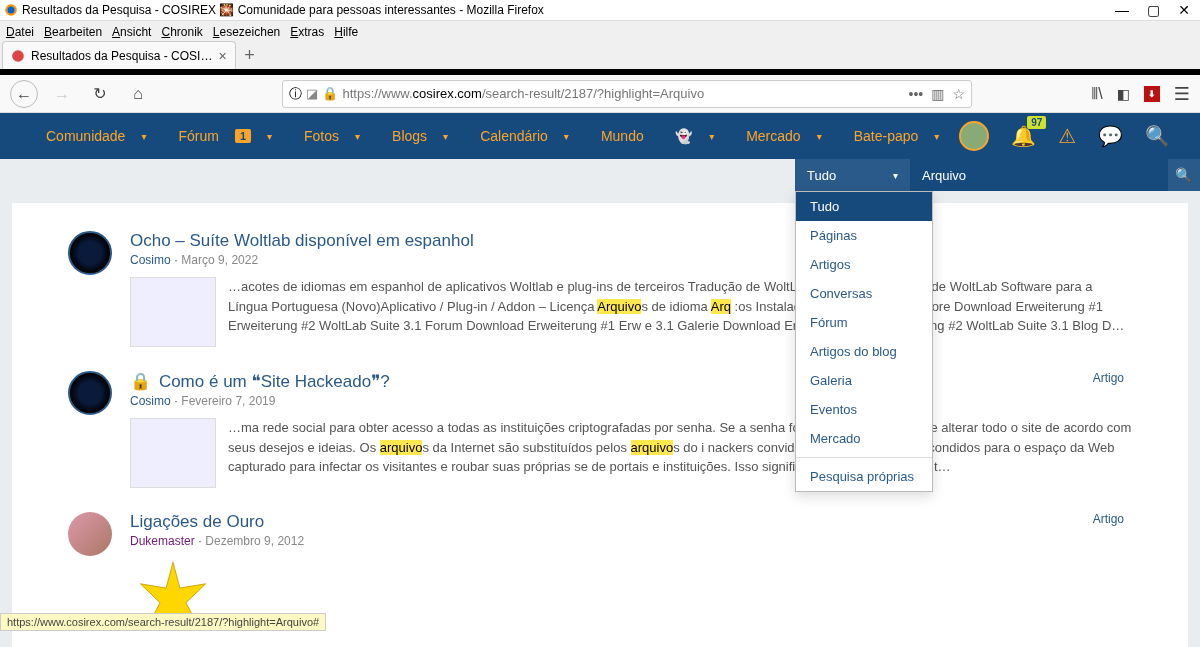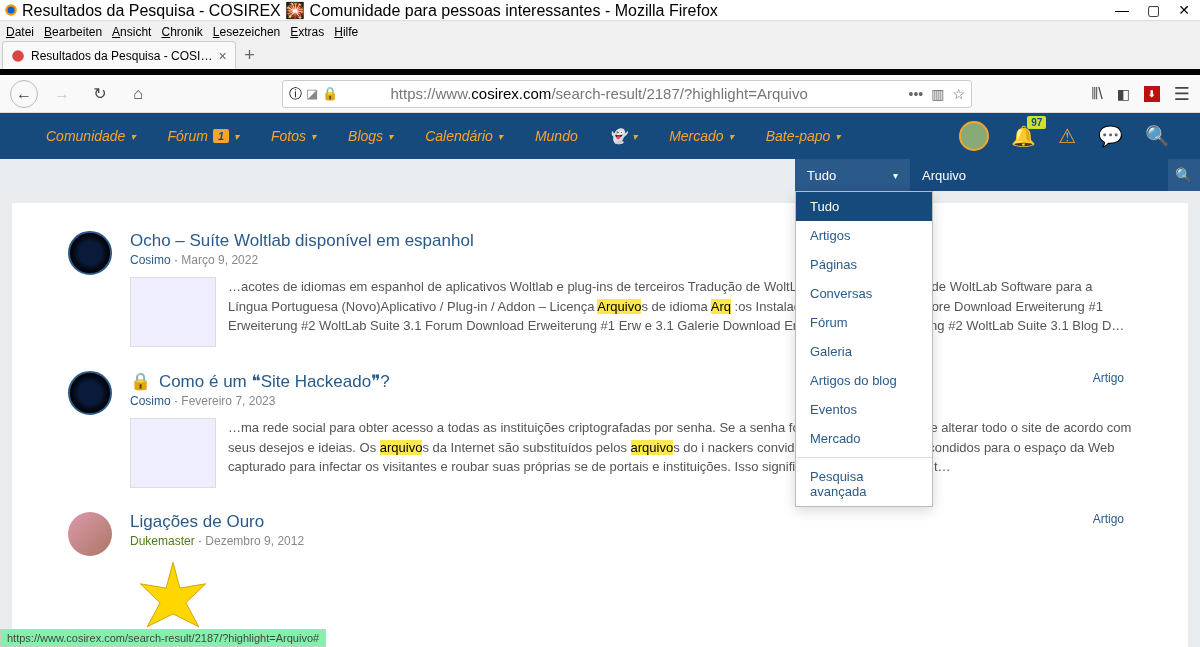--- a/index.html
+++ b/index.html
@@ -1,48 +1,48 @@
 <!DOCTYPE html>
 <html><head>
 <meta charset="utf-8">
 <style>
 * { margin: 0; padding: 0; box-sizing: border-box; font-family: -apple-system, BlinkMacSystemFont, "Segoe UI", Arial, sans-serif; }
 body { background: #f0f0f0; overflow: hidden; width: 1200px; height: 647px; font-size: 14px; }
 
 .titlebar { background: #fff; height: 21px; display: flex; align-items: center; padding: 0 4px; border-bottom: 1px solid #ddd; }
 .titlebar-icon { width: 14px; height: 14px; margin-right: 4px; }
-.titlebar-text { font-size: 16px; flex: 1; color: #000; }
+.titlebar-text { font-size: 12px; flex: 1; color: #000; }
 .win-controls { display: flex; gap: 18px; margin-right: 6px; }
 .win-btn { font-size: 14px; color: #000; cursor: pointer; }
 
 .menubar { background: #f0f0f0; height: 22px; display: flex; align-items: center; padding: 0 6px; gap: 10px; font-size: 12px; color: #000; }
 .menubar span { text-decoration: underline; text-decoration-color: transparent; }
 .menubar span::first-letter { text-decoration: underline; }
 
 .tabbar { background: #f0f0f0; height: 32px; display: flex; align-items: flex-end; padding: 0 2px; border-bottom: 6px solid #000000; }
 .tab { background: #f9f9f9; border: 1px solid #ccc; border-bottom: none; height: 28px; display: flex; align-items: center; padding: 0 8px; border-radius: 4px 4px 0 0; min-width: 180px; gap: 6px; font-size: 12px; }
 .tab-close { margin-left: auto; color: #666; font-size: 14px; }
 .newtab { width: 28px; height: 28px; display: flex; align-items: center; justify-content: center; font-size: 18px; color: #666; }
 
 .urlbar-row { background: #f9f9f9; height: 38px; display: flex; align-items: center; padding: 0 10px; gap: 10px; border-bottom: 1px solid #ddd; }
 .nav-btn { width: 28px; height: 28px; display: flex; align-items: center; justify-content: center; color: #444; font-size: 16px; border-radius: 4px; }
 .nav-btn.back { border: 1px solid #bbb; border-radius: 50%; }
 .urlbox { flex: 1; display: flex; align-items: center; background: #fff; border: 1px solid #ccc; border-radius: 3px; height: 28px; padding: 0 6px; gap: 4px; max-width: 690px; margin-left: 120px; }
 .url-icons { display: flex; gap: 4px; align-items: center; font-size: 13px; }
 .lock { color: #12bc00; }
-.url-text { font-size: 15px; color: #777; margin-left: 48px; }
+.url-text { font-size: 13px; color: #777; }
 .url-text .domain { color: #000; }
 .url-right { margin-left: auto; display: flex; gap: 8px; color: #666; font-size: 14px; align-items: center; }
 .toolbar-right { display: flex; gap: 14px; margin-left: auto; align-items: center; }
 .pdf-icon { background: #b11; color: white; font-size: 9px; font-weight: bold; width: 16px; height: 16px; display: flex; align-items: center; justify-content: center; }
 .hamburger { font-size: 18px; color: #444; }
 
 .page-body { background: #e9edef; height: 534px; overflow: hidden; position: relative; }
 .site-nav { background: #174a7c; height: 46px; display: flex; align-items: center; padding: 0 30px; color: #fff; }
-.nav-item { padding: 0 16px; height: 46px; display: flex; align-items: center; gap: 5px; font-size: 14px; color: #fba42b; font-style: italic; }
+.nav-item { padding: 0 16px; height: 46px; display: flex; align-items: center; gap: 16px; font-size: 14px; color: #fba42b; }
 .nav-badge { background: #fba42b; color: #174a7c; padding: 1px 5px; border-radius: 2px; font-size: 11px; font-weight: bold; }
 .caret { font-size: 10px; }
 .nav-right { margin-left: auto; display: flex; align-items: center; gap: 22px; }
 .avatar-top { width: 30px; height: 30px; border-radius: 50%; background: #8a7; border: 2px solid #fba42b; }
 .bell-wrap { position: relative; }
 .notif-badge { position: absolute; top: -8px; right: -10px; background: #cfe030; color: #174a7c; font-size: 10px; padding: 1px 4px; border-radius: 2px; font-weight: bold; }
 .nav-icon { color: #fba42b; font-size: 20px; }
 
 .searchbar { display: flex; height: 32px; }
 .search-type { background: #2a5a8a; color: #fff; width: 115px; display: flex; align-items: center; padding: 0 12px; font-size: 13px; margin-left: 795px; }
@@ -68,21 +68,21 @@
 .result-excerpt { display: flex; gap: 12px; }
 .thumb { width: 86px; height: 70px; background: #eef; border: 1px solid #ddd; flex-shrink: 0; }
 .thumb.star { background: none; border: none; width: 86px; height: 86px; }
 .excerpt-text { font-size: 13px; color: #555; line-height: 1.5; }
 .hl { background: #ffe84d; color: #000; }
 .result-tag { position: absolute; right: 48px; font-size: 12px; color: #2a5a8a; }
 .lock-icon { color: #888; margin-right: 3px; }
 
 .star-svg { width: 86px; height: 86px; }
 
-.statusbar { position: absolute; bottom: 0; left: 0; background: #86efac; border: 1px solid #ccc; padding: 2px 6px; font-size: 11px; color: #444; }
+.statusbar { position: absolute; bottom: 16px; left: 0; background: #fef9c3; border: 1px solid #ccc; padding: 2px 6px; font-size: 11px; color: #444; }
 </style>
 </head>
 <body>
 
 <div class="titlebar">
   <svg class="titlebar-icon" viewBox="0 0 24 24">
       <circle cx="12" cy="12" r="10" fill="#ff9500"></circle>
       <circle cx="12" cy="12" r="6" fill="#0060df"></circle>
     </svg>
   <span class="titlebar-text">Resultados da Pesquisa - COSIREX 🎇 Comunidade para pessoas interessantes - Mozilla Firefox</span>
@@ -192,63 +192,63 @@
         <span>Tudo</span>
         <span class="caret">▾</span>
       </div>
     <input class="search-input" value="Arquivo" style="">
     <div class="search-btn">🔍</div>
   </div>
 
   <div class="dropdown">
     <div id="dropdown-items">
         <div class="dropdown-item active">Tudo</div>
+        <div class="dropdown-item">Páginas</div>
         <div class="dropdown-item">Artigos</div>
-        <div class="dropdown-item">Páginas</div>
         <div class="dropdown-item">Conversas</div>
         <div class="dropdown-item">Fórum</div>
+        <div class="dropdown-item">Artigos do blog</div>
         <div class="dropdown-item">Galeria</div>
-        <div class="dropdown-item">Artigos do blog</div>
         <div class="dropdown-item">Eventos</div>
         <div class="dropdown-item">Mercado</div>
       </div>
     <div class="dropdown-divider"></div>
-    <div class="dropdown-item">Pesquisa avançada</div>
+    <div class="dropdown-item">Pesquisa próprias</div>
   </div>
 
   <div class="content-area" id="results-area">
       <div class="result" style="position: relative;">
         <div class="result-avatar blue"></div>
         <div class="result-body">
           <div class="result-title">Ocho – Suíte Woltlab disponível em espanhol</div>
           <div class="result-meta"><span style="color:#2a5a8a">Cosimo</span> · <span class="date">Março 9, 2022</span></div>
           <div class="result-excerpt">
             <div class="thumb"></div>
             <div class="excerpt-text">…acotes de idiomas em espanhol de aplicativos Woltlab e plug-ins de terceiros Tradução de WoltLab So                                       anholaTradução de WoltLab Software para a Língua Portuguesa (Novo)Aplicativo / Plug-in / Addon – Licença <span class="hl">Arquivo</span>s de idioma <span class="hl">Arq</span>                :os Instalador WoltLab Suite 3.1 Core Download Erweiterung #1 Erweiterung #2 WoltLab Suite 3.1 Forum Download Erweiterung #1 Erw                     e 3.1 Galerie Download Erweiterung #1 Erweiterung #2 WoltLab Suite 3.1 Blog D…</div>
           </div>
         </div>
       </div>
       <div class="result" style="position: relative;">
         <div class="result-avatar blue"></div>
         <div class="result-tag" style="top: 12px;">Artigo</div>
         <div class="result-body">
           <div class="result-title"><span class="lock-icon">🔒 </span>Como é um ❝Site Hackeado❞?</div>
-          <div class="result-meta"><span style="color:#2a5a8a">Cosimo</span> · <span class="date">Fevereiro 7, 2023</span></div>
+          <div class="result-meta"><span style="color:#2a5a8a">Cosimo</span> · <span class="date">Fevereiro 7, 2019</span></div>
           <div class="result-excerpt">
             <div class="thumb"></div>
             <div class="excerpt-text">…ma rede social para obter acesso a todas as instituições criptografadas por senha. Se a senha foi adiv                      eb, o hacker pode alterar todo o site de acordo com seus desejos e ideias. Os <span class="hl">arquivo</span>s da Internet são substituídos pelos <span class="hl">arquivo</span>s do i                    nackers convidam cavalos de Tróia escondidos para o espaço da Web capturado para infectar os visitantes e roubar suas próprias se                        de portais e instituições. Isso significa que o Supergau, um t…</div>
           </div>
         </div>
       </div>
       <div class="result" style="position: relative;">
         <div class="result-avatar photo"></div>
         <div class="result-tag" style="top: 12px;">Artigo</div>
         <div class="result-body">
           <div class="result-title">Ligações de Ouro</div>
-          <div class="result-meta"><span style="color:#4d7c0f">Dukemaster</span> · <span class="date">Dezembro 9, 2012</span></div>
+          <div class="result-meta"><span style="color:#701a75">Dukemaster</span> · <span class="date">Dezembro 9, 2012</span></div>
           <div class="result-excerpt">
             <div class="thumb star"><svg class="star-svg" viewBox="0 0 100 100">
                 <polygon points="50,5 58,35 88,30 65,52 80,80 50,65 20,80 35,52 12,30 42,35" fill="#ffd700" stroke="#cc9900" stroke-width="1"></polygon>
               </svg></div>
           </div>
         </div>
       </div>
     </div>
 
   <div class="statusbar">https://www.cosirex.com/search-result/2187/?highlight=Arquivo#</div>

